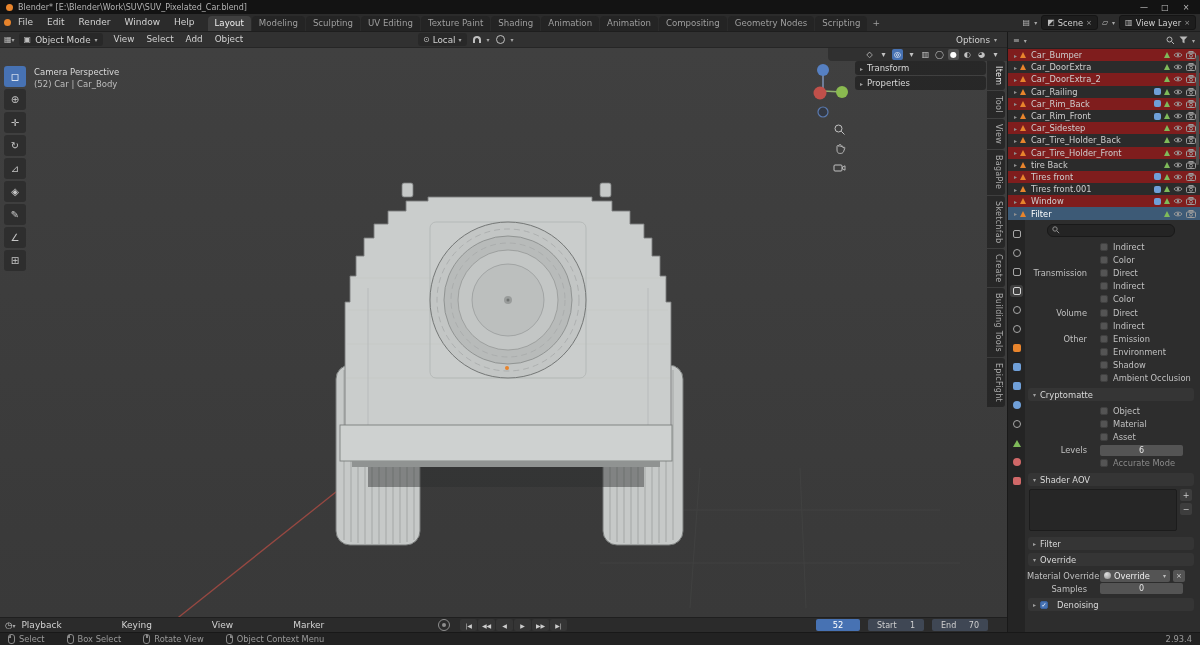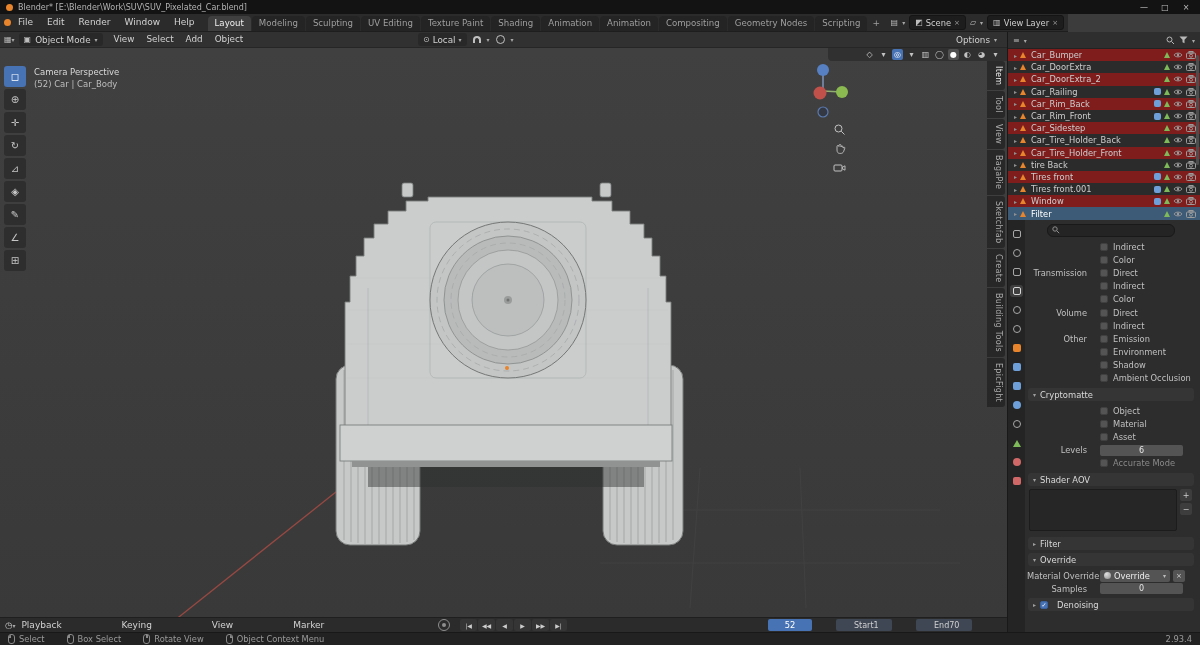--- a/index.html
+++ b/index.html
@@ -5,21 +5,21 @@
   html,body{margin:0;padding:0;background:#0e0e0e;}
   #app{position:relative;width:1200px;height:645px;overflow:hidden;background:#3c3c3c;
        font-family:"DejaVu Sans",sans-serif;color:#c8c8c8;}
   
   .titlebar{position:absolute;left:0;top:0;width:1200px;height:14px;background:#131313;
     display:flex;align-items:center;gap:5px;padding:0 6px;box-sizing:border-box;font-size:8px;color:#b4b4b4;}
   .blogo{width:7px;height:7px;border-radius:50%;background:#e8842c;flex:none;}
   .tb-spacer{flex:1;}
   .winbtn{width:16px;text-align:center;font-size:8px;color:#c0c0c0;}
   
-  .topbar{position:absolute;left:0;top:14px;width:1068px;height:18px;background:#2b2b2b;
+  .topbar{position:absolute;left:0;top:14px;width:1200px;height:18px;background:#2b2b2b;
     border-bottom:1px solid #1e1e1e;display:flex;align-items:center;padding:0 4px;box-sizing:border-box;}
   .menu-item{padding:0 7px;font-size:9px;color:#d2d2d2;line-height:17px;}
   .ws-tabs{display:flex;gap:1px;margin-left:6px;align-items:flex-end;height:100%;}
   .ws-tab{font-size:8.6px;color:#9f9f9f;background:#242424;padding:2px 7px 3px;border-radius:4px 4px 0 0;line-height:10px;white-space:nowrap;}
   .ws-tab.active{background:#3f3f3f;color:#f0f0f0;}
   .ws-add{font-size:9px;color:#9f9f9f;padding:0 5px;}
   .tb-right{margin-left:auto;display:flex;align-items:center;gap:4px;font-size:8.3px;}
   .sel-pill{display:flex;align-items:center;gap:3px;background:#1d1d1d;border:1px solid #151515;border-radius:3px;height:13px;padding:0 5px;color:#cfcfcf;}
   .mini-ico{font-size:8px;color:#bdbdbd;}
   .pill-x{font-size:7px;color:#9a9a9a;}
@@ -106,23 +106,23 @@
   .dropcaret{margin-left:auto;color:#bdbdbd;font-size:6px;}
   .xbtn{width:12px;height:12px;background:#545454;border-radius:2px;display:flex;align-items:center;justify-content:center;color:#cfcfcf;font-size:7px;margin-right:10px;flex:none;}
   
   .timeline{position:absolute;left:0;top:617px;width:1007px;height:15px;background:#2b2b2b;border-top:1px solid #1f1f1f;
     display:flex;align-items:center;padding:0 5px;box-sizing:border-box;font-size:8.5px;color:#c8c8c8;}
   .tl-menu{padding:0 6px;white-space:nowrap;}
   .autokey{position:absolute;left:438px;width:12px;height:12px;border:1px solid #8e8e8e;border-radius:50%;box-sizing:border-box;display:flex;align-items:center;justify-content:center;}
   .autokey::after{content:'';width:4px;height:4px;border-radius:50%;background:#8e8e8e;}
   .pb{position:absolute;left:460px;display:flex;gap:1px;}
   .pb-btn{min-width:13px;padding:0 2px;height:12px;display:flex;align-items:center;justify-content:center;font-size:6px;color:#cdcdcd;background:#353535;border-radius:2px;}
-  .tl-right{position:absolute;left:768px;display:flex;gap:24px;align-items:center;}
+  .tl-right{position:absolute;left:816px;display:flex;gap:8px;align-items:center;}
   .frame-pill{width:44px;height:12px;background:#4772b3;border-radius:2px;color:#fff;display:flex;align-items:center;justify-content:center;font-size:8.3px;}
-  .se-pill{width:56px;height:12px;background:#3f4754;border-radius:2px;display:flex;align-items:center;justify-content:space-between;padding:0 18px;box-sizing:border-box;font-size:8px;color:#d0d0d0;}
+  .se-pill{width:56px;height:12px;background:#3f4754;border-radius:2px;display:flex;align-items:center;justify-content:space-between;padding:0 9px;box-sizing:border-box;font-size:8px;color:#d0d0d0;}
   
   .statusbar{position:absolute;left:0;top:632px;width:1200px;height:13px;background:#222;border-top:1px solid #181818;
     display:flex;align-items:center;gap:22px;padding:0 8px;box-sizing:border-box;font-size:8.3px;color:#9a9a9a;}
   .sb-item{display:flex;align-items:center;gap:4px;}
   .mouse{width:7px;height:10px;border:1px solid #8a8a8a;border-radius:3px;position:relative;flex:none;box-sizing:border-box;}
   .mouse::after{content:'';position:absolute;top:0;width:45%;height:40%;background:#8a8a8a;}
   .mouse-left::after{left:0;border-radius:2px 0 0 0;}
   .mouse-left-drag::after{left:0;}
   .mouse-middle::after{left:27%;}
   .mouse-right::after{right:0;border-radius:0 2px 0 0;}
@@ -346,20 +346,30 @@
           </svg>
       </span>
       <span class="nav-btn">
         <svg width="13" height="13">
             <rect x="1" y="4" width="8" height="6" rx="1" fill="none" stroke="#c2c2c2"></rect>
             <path d="M9.5 6.2 L12 4.8 V9.2 L9.5 7.8 Z" fill="none" stroke="#c2c2c2" stroke-width="0.9"></path>
           </svg>
       </span>
     </div>
 
+    <div class="npanel" id="npanel">
+        <div class="np-row">
+          <span class="np-arrow">▸</span>
+          <span>Transform</span>
+        </div>
+        <div class="np-row">
+          <span class="np-arrow">▸</span>
+          <span>Properties</span>
+        </div>
+      </div>
     <div class="np-tabs" id="np-tabs">
         <span class="np-tab active">Item</span>
         <span class="np-tab">Tool</span>
         <span class="np-tab">View</span>
         <span class="np-tab">BagaPie</span>
         <span class="np-tab">Sketchfab</span>
         <span class="np-tab">Create</span>
         <span class="np-tab">Building Tools</span>
         <span class="np-tab">EpicFight</span>
       </div>

